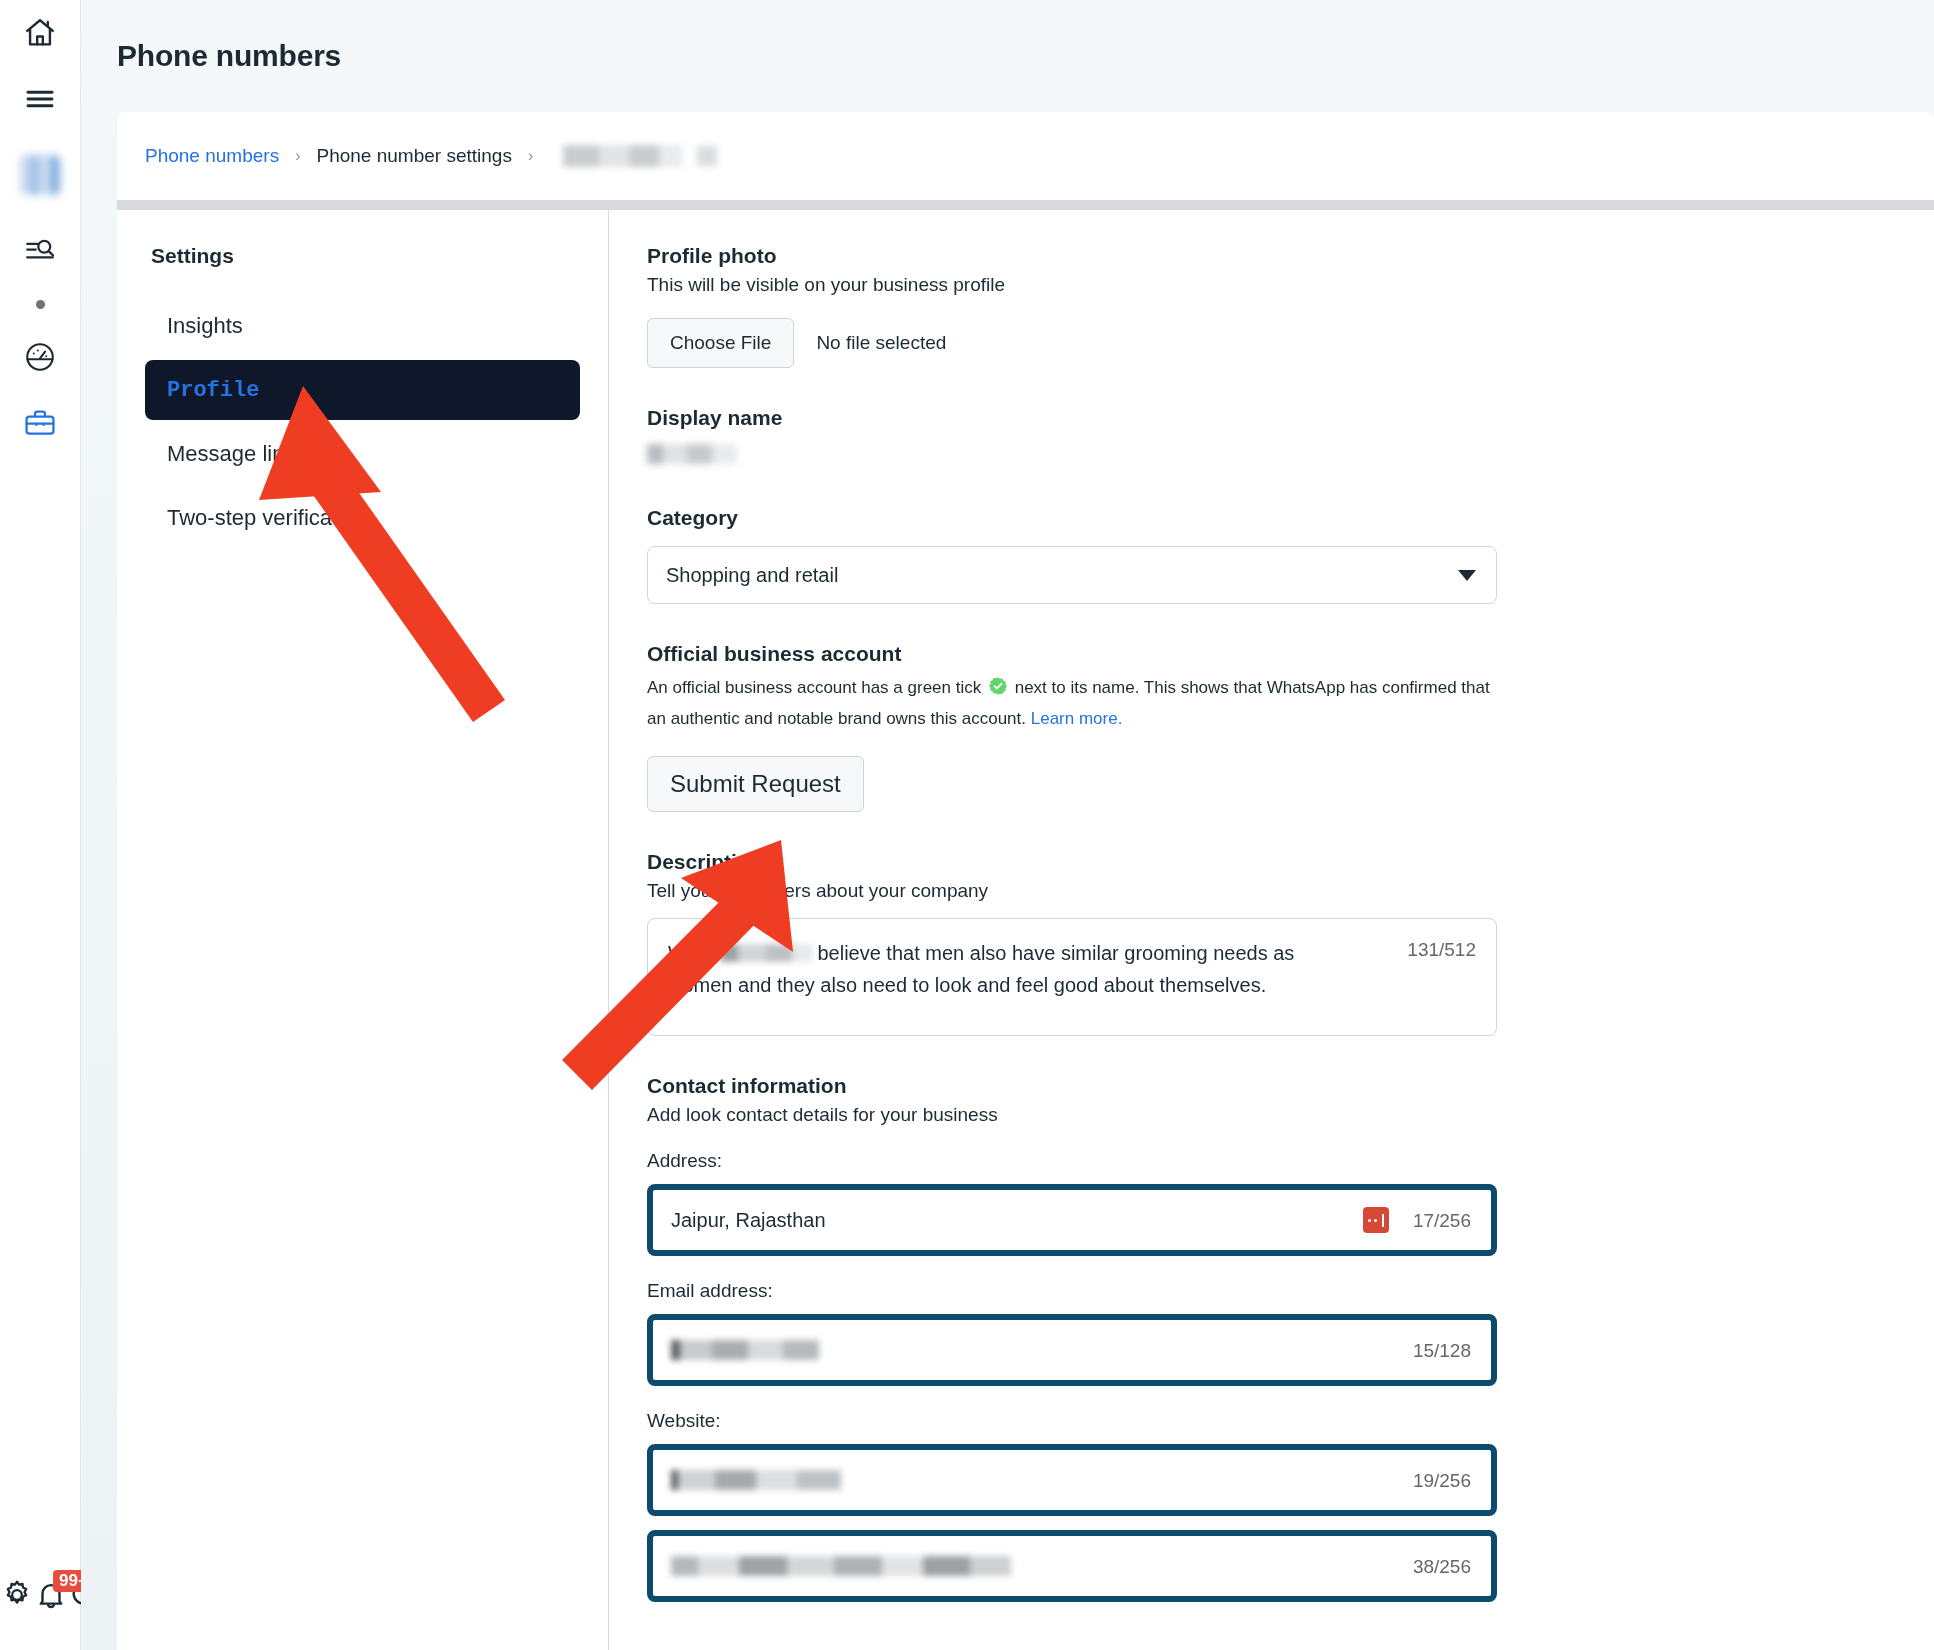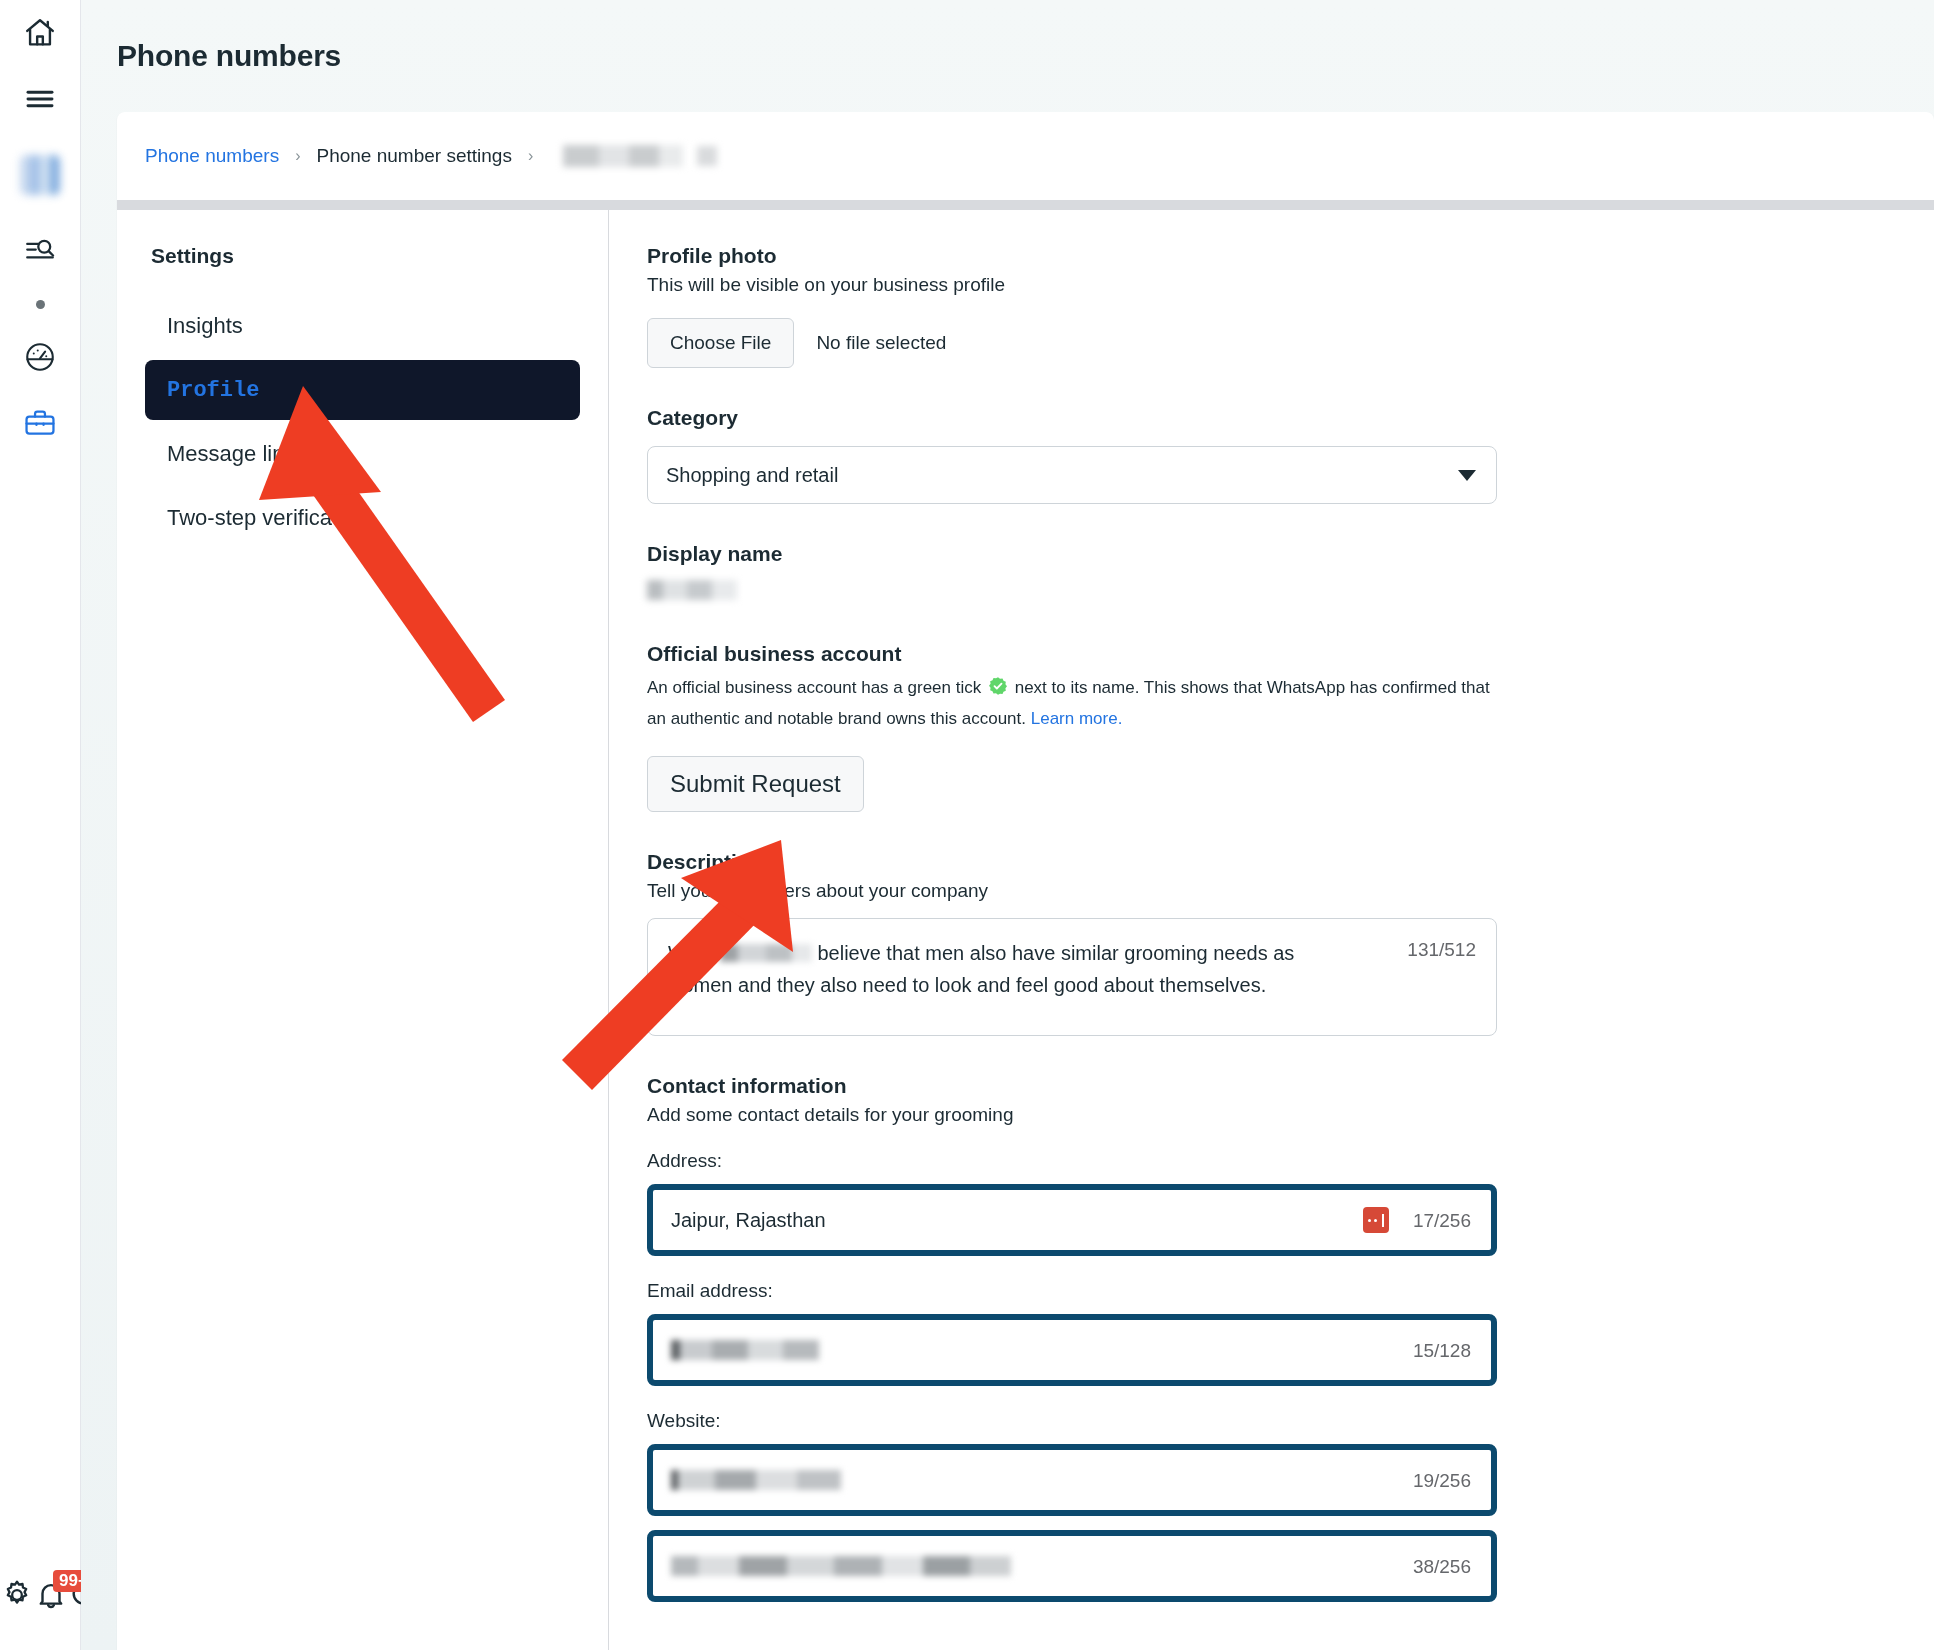--- a/index.html
+++ b/index.html
@@ -372,30 +372,30 @@
         <div>
           <div class="sec-title">Profile photo</div>
           <div class="sec-sub">This will be visible on your business profile</div>
           <div class="file-row">
             <div class="choose-file">Choose File</div>
             <div class="file-status">No file selected</div>
           </div>
         </div>
 
         <div class="blk">
+          <div class="sec-title">Display name</div>
+          <div class="value-blur"></div>
+        </div>
+
+        <div class="blk">
           <div class="sec-title">Category</div>
           <div class="select-box">
             <span>Shopping and retail</span>
             <span class="caret"></span>
           </div>
-        </div>
-
-        <div class="blk">
-          <div class="sec-title">Display name</div>
-          <div class="value-blur"></div>
         </div>
 
         <div class="blk">
           <div class="sec-title">Official business account</div>
           <div class="para">
             <span>An official business account has a green tick</span>
             <span class="tick">
               <svg width="20" height="20" viewBox="0 0 24 24">
                 <path fill="#60d66a" d="M12 1.5l2.4 1.9 3-.5 1.2 2.8 2.8 1.2-.5 3 1.9 2.4-1.9 2.4.5 3-2.8 1.2-1.2 2.8-3-.5L12 22.5l-2.4-1.9-3 .5-1.2-2.8-2.8-1.2.5-3L1.2 11.7l1.9-2.4-.5-3 2.8-1.2 1.2-2.8 3 .5z"></path>
                 <path fill="none" stroke="#fff" stroke-width="2.2" stroke-linecap="round" stroke-linejoin="round" d="M7.8 12.2l2.8 2.8 5.6-5.8"></path>
@@ -414,21 +414,21 @@
             <div class="ta-text">
               <span>We at</span><span class="name-blur-inline"></span>
               <span>believe that men also have similar grooming needs as women and they also need to look and feel good about themselves.</span>
             </div>
             <div class="counter">131/512</div>
           </div>
         </div>
 
         <div class="blk">
           <div class="sec-title">Contact information</div>
-          <div class="sec-sub">Add some contact details for your grooming</div>
+          <div class="sec-sub">Add look contact details for your business</div>
 
           <div class="field-label">Address:</div>
           <div class="input-box">
             <span class="input-val">Jaipur, Rajasthan</span>
             <span class="input-right">
               <span class="red-chip">
                   <i></i>
                   <i></i>
                   <b></b>
                 </span>

